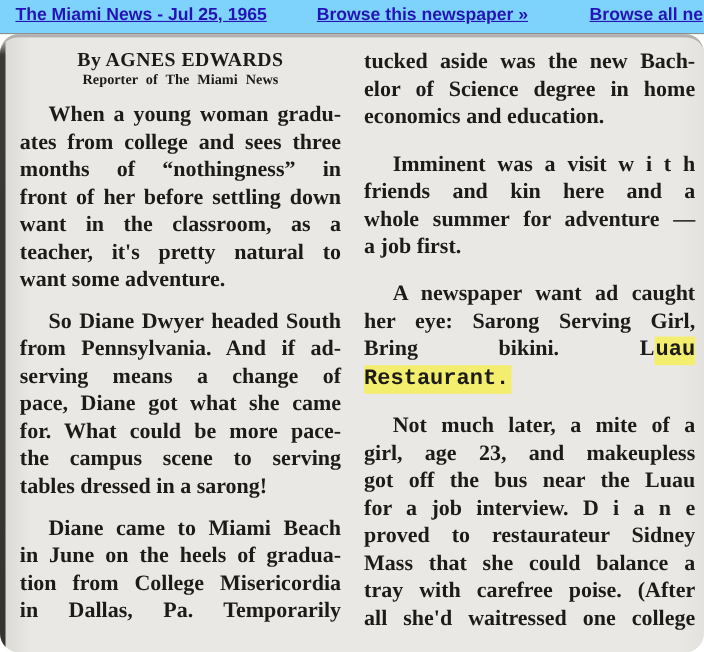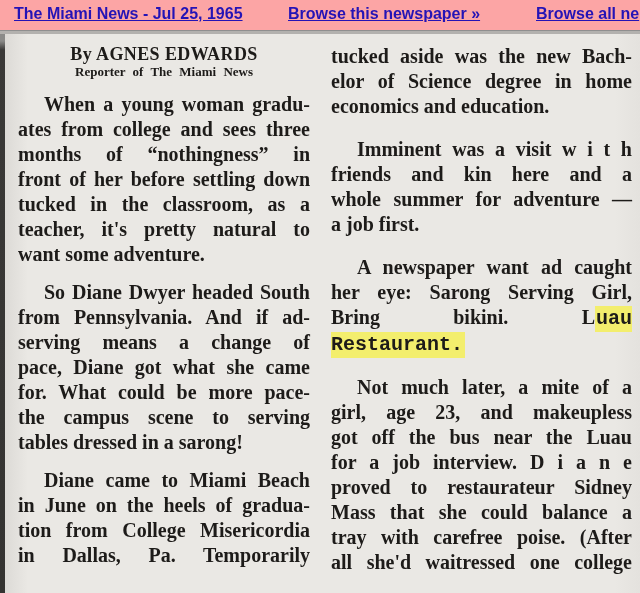--- a/index.html
+++ b/index.html
@@ -1,36 +1,36 @@
 <!DOCTYPE html>
 <html><head>
 <meta charset="utf-8">
 <style>
   html,body{margin:0;padding:0;background:#fff;}
   #stage{position:relative;width:640px;height:593px;overflow:hidden;background:#fff;}
 
   
   .topbar{
-    position:absolute;left:0;top:0;width:640px;height:30px;background:#fca5a5;
+    position:absolute;left:0;top:0;width:640px;height:30px;background:#7dd3fc;
     border-bottom:1px solid #8f8f8f;
     font-family:"Liberation Sans",sans-serif;font-weight:bold;font-size:16px;
     white-space:nowrap;overflow:hidden;
   }
   .topbar a{position:absolute;top:5px;color:#2413b6;text-decoration:underline;cursor:pointer;}
   .lnk1{left:14px;}
   .lnk2{left:288px;}
   .lnk3{left:536px;}
 
   
   .scan{
     position:absolute;left:0;top:31px;width:640px;height:562px;
     border-top:3px solid #b3b1ae;box-sizing:border-box;
     background:linear-gradient(90deg,#d9d7d3 0px,#eae8e4 28px,#eae8e4 96%,#e4e2de 100%);
     overflow:hidden;cursor:move;
-    font-family:"Liberation Serif","DejaVu Serif",serif;font-weight:700;color:#1d1b19;
+    font-family:"Liberation Serif","DejaVu Serif",serif;font-weight:700;color:#1d1b19;border-radius:17px;
   }
   .edge-strip{
     position:absolute;left:0;top:0;bottom:0;width:5px;
     background:linear-gradient(180deg,#8b8b89 0px,#8b8b89 7px,#3a3937 16px,#343331 100%);
   }
 
   .cols{position:absolute;left:18px;top:0;display:flex;}
   .col{width:292px;}
   .col-right{width:301px;margin-left:21px;padding-top:10px;}
   .col-left{padding-top:10px;}
@@ -66,21 +66,21 @@
 
       <div class="col col-left">
         <div class="byline">By AGNES EDWARDS</div>
         <div class="byline-sub">Reporter of The Miami News</div>
 
         <div class="para">
           <div class="ln first">When a young woman gradu-</div>
           <div class="ln">ates from college and sees three</div>
           <div class="ln">months of “nothingness” in</div>
           <div class="ln">front of her before settling down</div>
-          <div class="ln">tucked in the classroom, as a</div>
+          <div class="ln">want in the classroom, as a</div>
           <div class="ln">teacher, it's pretty natural to</div>
           <div class="ln last">want some adventure.</div>
         </div>
 
         <div class="para">
           <div class="ln first">So Diane Dwyer headed South</div>
           <div class="ln">from Pennsylvania. And if ad-</div>
           <div class="ln">serving means a change of</div>
           <div class="ln">pace, Diane got what she came</div>
           <div class="ln">for. What could be more pace-</div>

